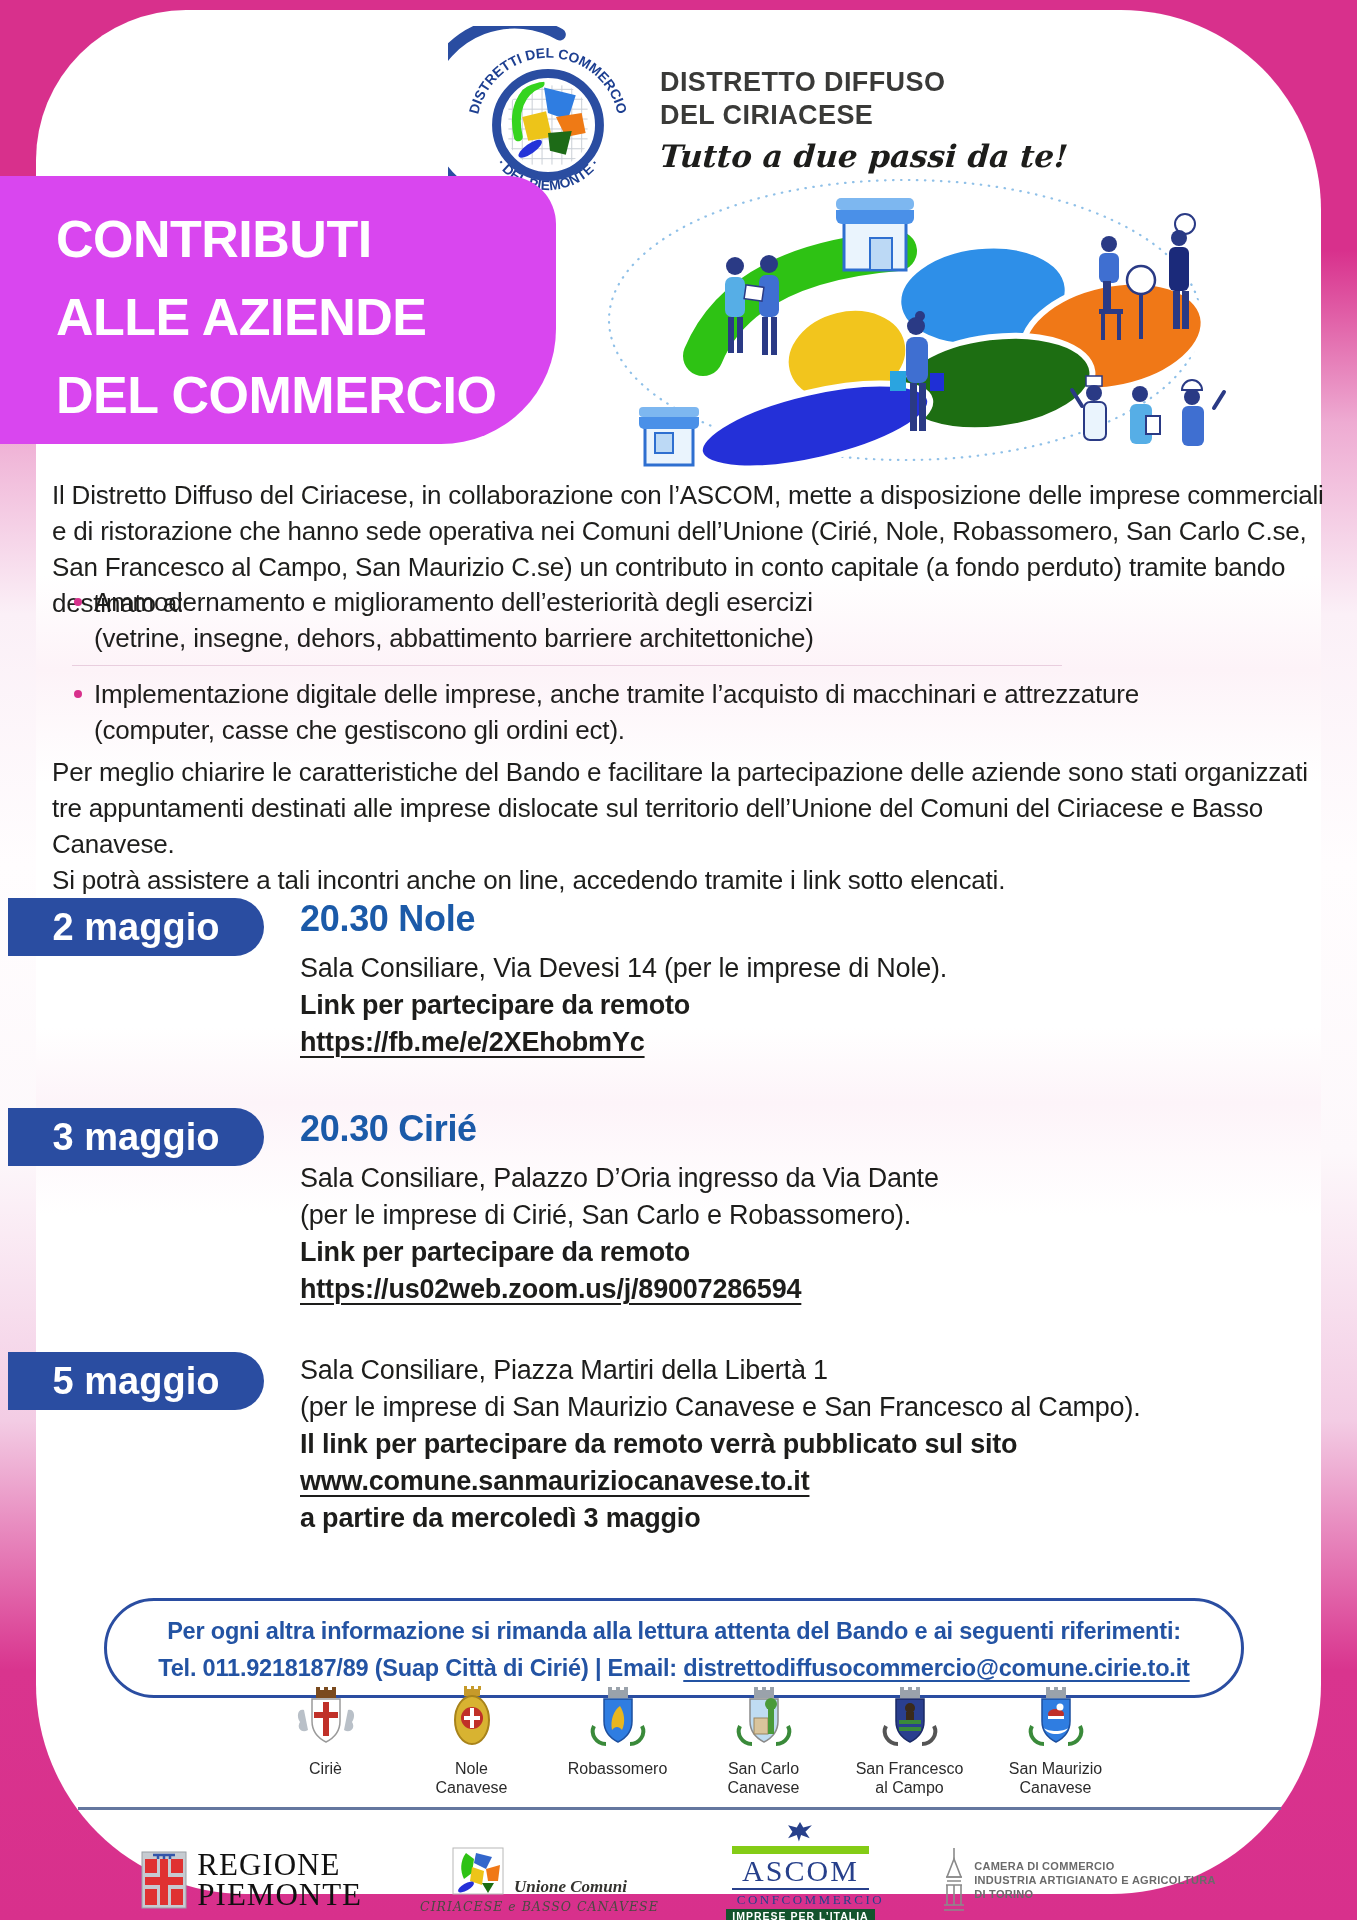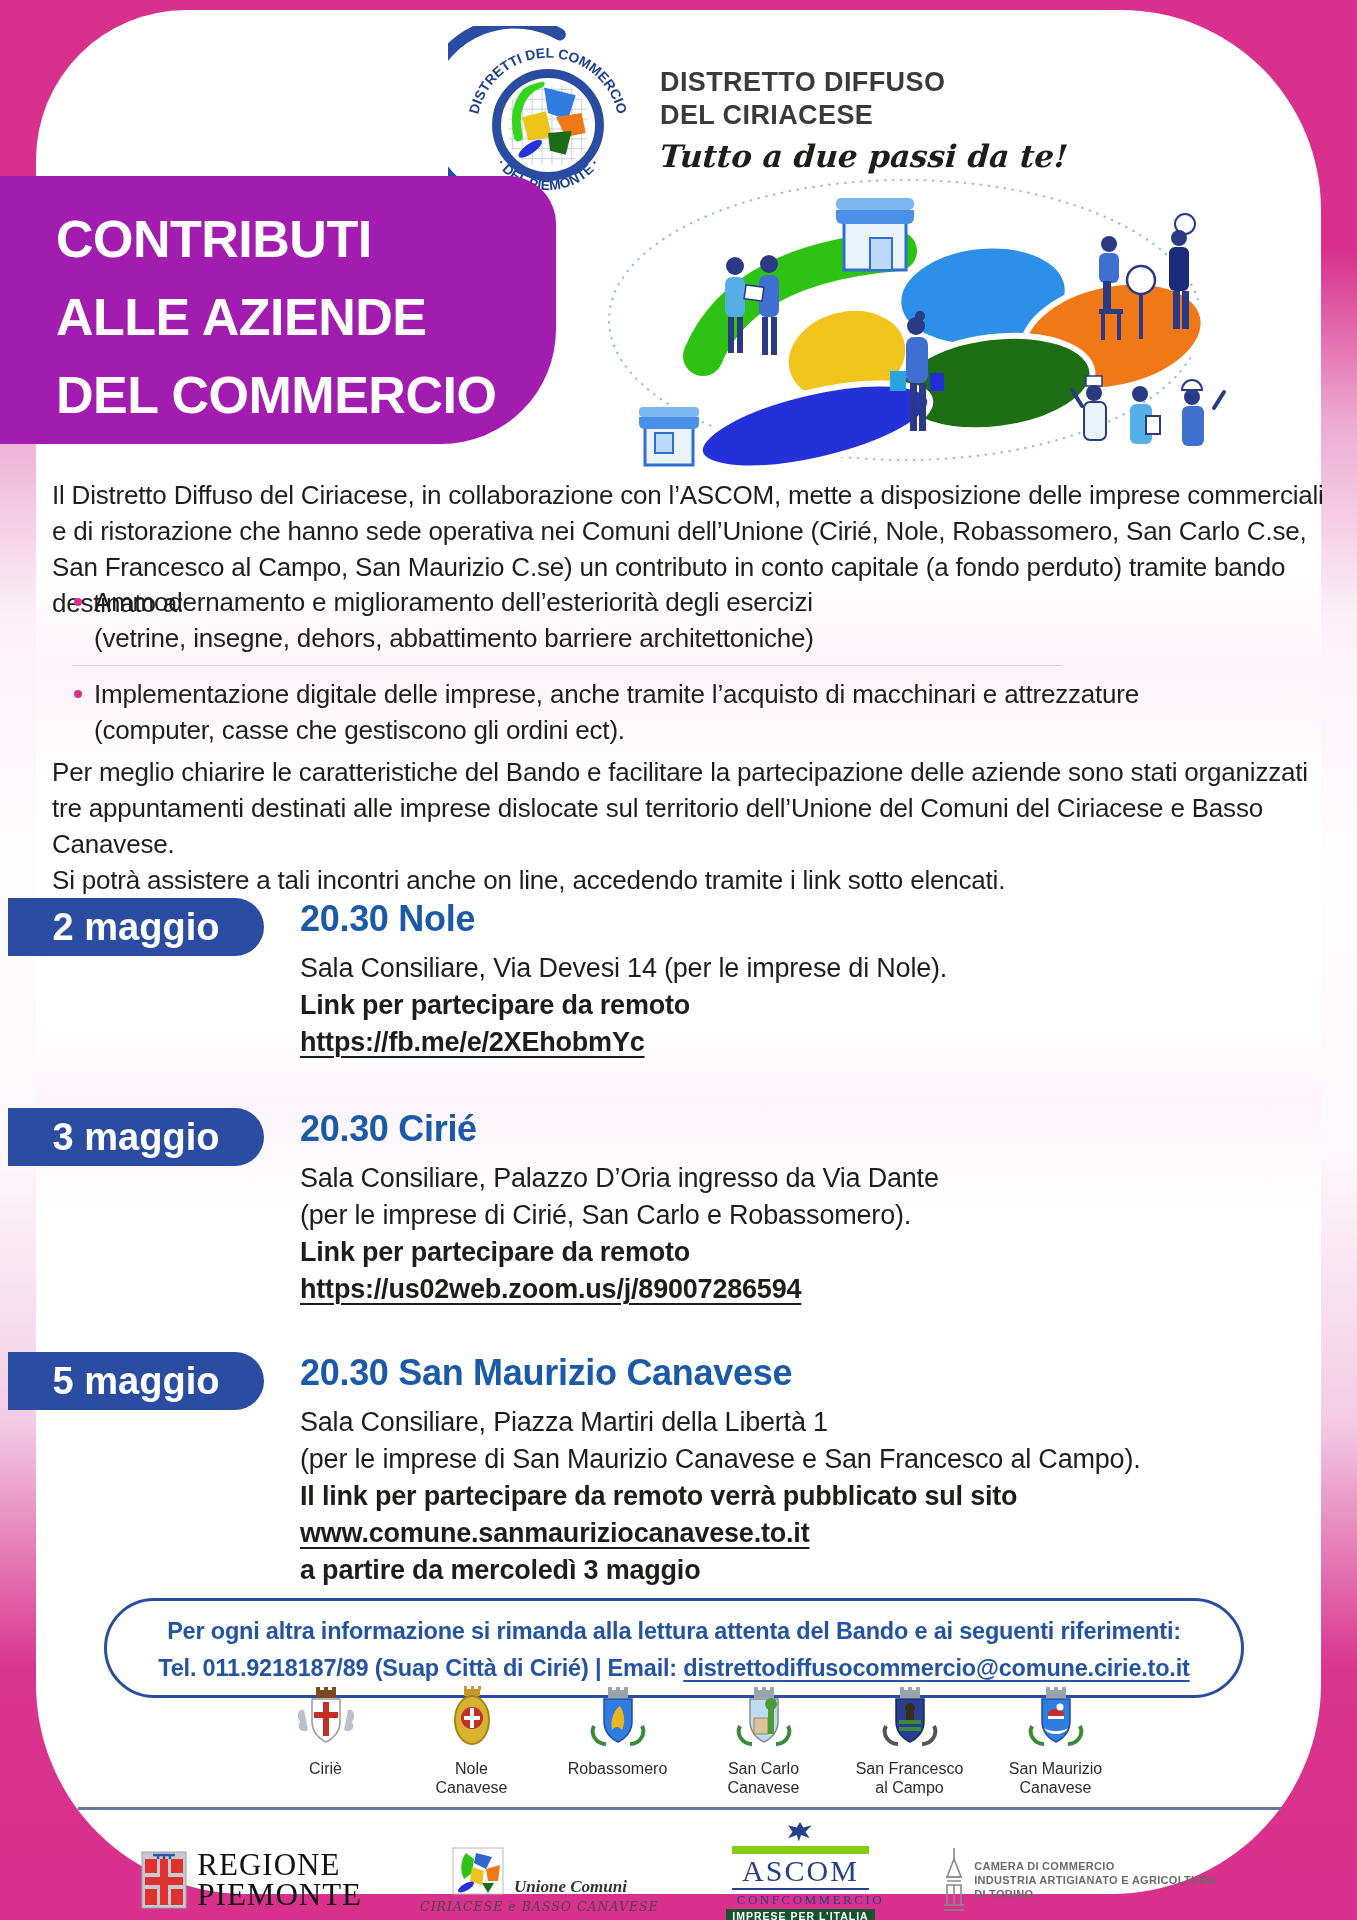--- a/index.html
+++ b/index.html
@@ -20,21 +20,21 @@
   .abs{position:absolute;}
 
   
   .logo-wrap{left:448px;top:26px;width:200px;height:198px;}
   .org-name{left:660px;top:66px;color:#3a3a38;font-weight:800;font-size:27px;line-height:33px;letter-spacing:.4px;}
   .tagline{left:660px;top:138px;font-family:"DejaVu Serif",serif;font-style:italic;font-weight:bold;
     font-size:31px;color:#1d1d1b;transform:skewX(-4deg);}
 
   
   .banner{
-    left:0;top:176px;width:556px;height:268px;background:#a21caf;
+    left:0;top:176px;width:556px;height:268px;background:#d946ef;
     border-radius:0 48px 115px 0;color:#fff;font-weight:800;
     font-size:52px;line-height:78px;letter-spacing:-.5px;
     padding:24px 0 0 56px;box-sizing:border-box;
   }
 
   .illu{left:575px;top:148px;width:670px;height:325px;}
 
   
   .intro{left:52px;top:477px;width:1272px;font-size:26px;line-height:36px;color:#1e1e1c;letter-spacing:-.2px;}
   .bullets{left:72px;top:584px;width:1180px;}
@@ -256,21 +256,20 @@
     <p>Sala Consiliare, Palazzo D’Oria ingresso da Via Dante</p>
     <p>(per le imprese di Cirié, San Carlo e Robassomero).</p>
     <p class="bold">Link per partecipare da remoto</p>
     <p><span class="link">https://us02web.zoom.us/j/89007286594</span></p>
   </div>
 </div>
 
 <div class="abs event ev3">
   <div class="date-badge">5 maggio</div>
   <div class="event-body">
-    <h3>20.30 San Maurizio Canavese</h3>
     <p>Sala Consiliare, Piazza Martiri della Libertà 1</p>
     <p>(per le imprese di San Maurizio Canavese e San Francesco al Campo).</p>
     <p class="bold">Il link per partecipare da remoto verrà pubblicato sul sito</p>
     <p><span class="link">www.comune.sanmauriziocanavese.to.it</span></p>
     <p class="bold">a partire da mercoledì 3 maggio</p>
   </div>
 </div>
 
 <div class="abs info-box">
   <div>Per ogni altra informazione si rimanda alla lettura attenta del Bando e ai seguenti riferimenti:</div>

